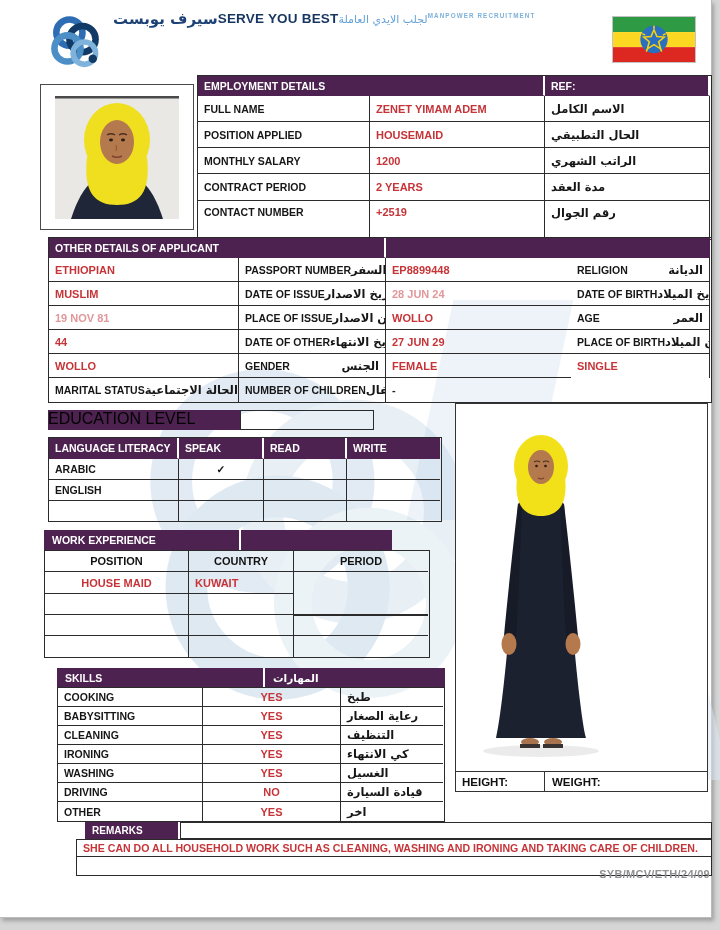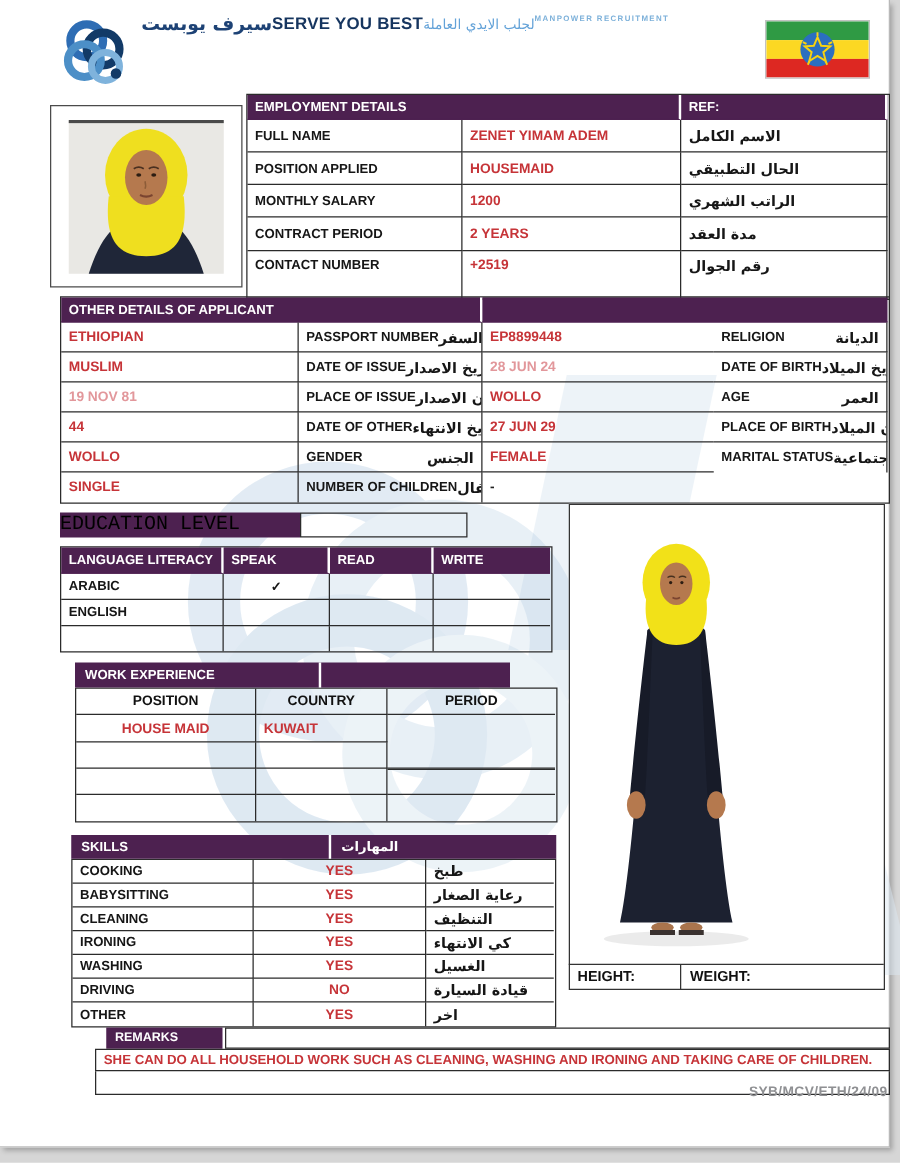--- a/index.html
+++ b/index.html
@@ -37,29 +37,29 @@
   
   .emp { left:197px; top:75px; width:515px; grid-template-columns:172px 175px 165px; grid-template-rows:20px 26px 26px 26px 27px 38px; }
 
   
   .photo1 { left:40px; top:84px; width:154px; height:146px; border:1.5px solid #4a4a4a; background:#ffffff; }
 
   
   .other { left:48px; top:237px; width:664px; grid-template-columns:190px 147px 185px 139px; grid-template-rows:20px repeat(6,24px); }
 
   
-  .edu { left:48px; top:410px; width:326px; height:20px; display:flex;font-family:Liberation Mono, monospace; }
+  .edu { left:48px; top:410px; width:326px; height:20px; display:flex; }
   .edu .bcell { width:192px; background:#4d2150; }
   .edu .ecell { flex:1; border:1.5px solid #2b2b2b; background:transparent; }
 
   
   .lang { left:48px; top:437px; width:394px; grid-template-columns:130px 85px 83px 93px; grid-template-rows:21px 21px 21px 20px; }
 
   
-  .wrap-we { left:60px; top:530px; width:348px; }
+  .wrap-we { left:44px; top:530px; width:348px; }
   .we-bar .bcell:first-child { width:197px; border-right:2px solid #fff; }
   .we-bar .bcell:last-child { flex:1; }
   .we { width:386px; grid-template-columns:144px 105px 134px; grid-template-rows:21px 22px 21px 21px 21px; }
   .we .hrow { background:transparent; color:#111; font-size:11px; font-weight:bold; }
 
   
   .wrap-sk { left:57px; top:668px; width:388px; }
   .sk-bar { height:19px; }
   .sk-bar .bcell:first-child { width:208px; border-right:2px solid #fff; }
   .sk-bar .bcell:last-child { flex:1; justify-content:flex-end; font-family:"DejaVu Sans", sans-serif; direction:rtl; }
@@ -218,25 +218,25 @@
         <span>PLACE OF BIRTH</span>
         <span class="arlbl ar">مكان الميلاد</span>
       </div>
     <div class="c val">WOLLO</div>
     <div class="c split">
         <span>GENDER</span>
         <span class="arlbl ar">الجنس</span>
       </div>
     <div class="c val" style="border-right:none;">FEMALE</div>
 
+    <div class="c val" style="border-bottom:none;">SINGLE</div>
     <div class="c split" style="border-bottom:none;">
         <span>MARITAL STATUS</span>
         <span class="arlbl ar">الحالة الاجتماعية</span>
       </div>
-    <div class="c val" style="border-bottom:none;">SINGLE</div>
     <div class="c split" style="border-bottom:none;">
         <span>NUMBER OF CHILDREN</span>
         <span class="arlbl ar">عدد الاطفال</span>
       </div>
     <div class="c val plain" style="border-bottom:none; border-right:none;">-</div>
   </div>
 
   <div class="abs edu">
     <div class="bcell">EDUCATION LEVEL</div>
     <div class="ecell"></div>

